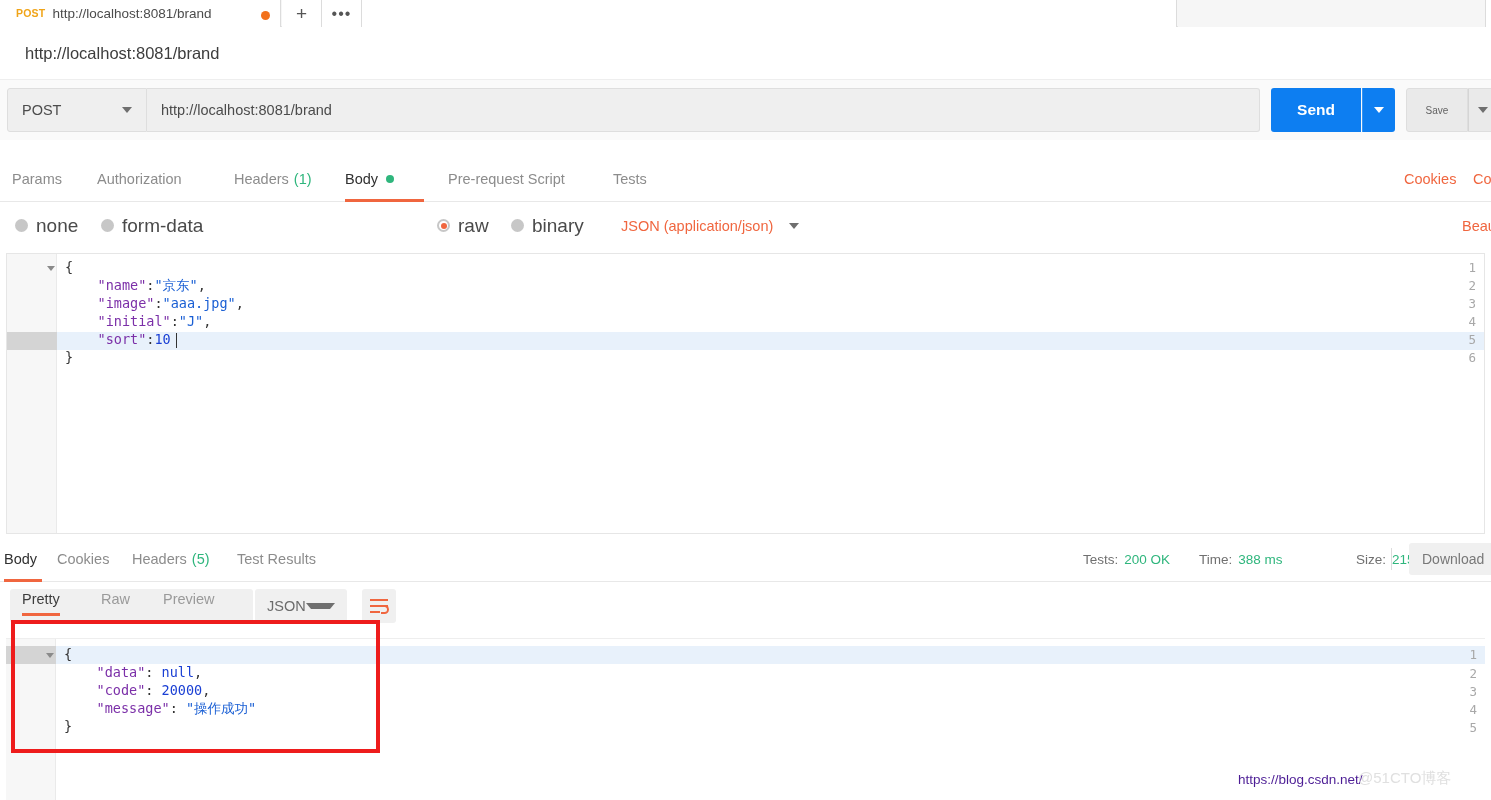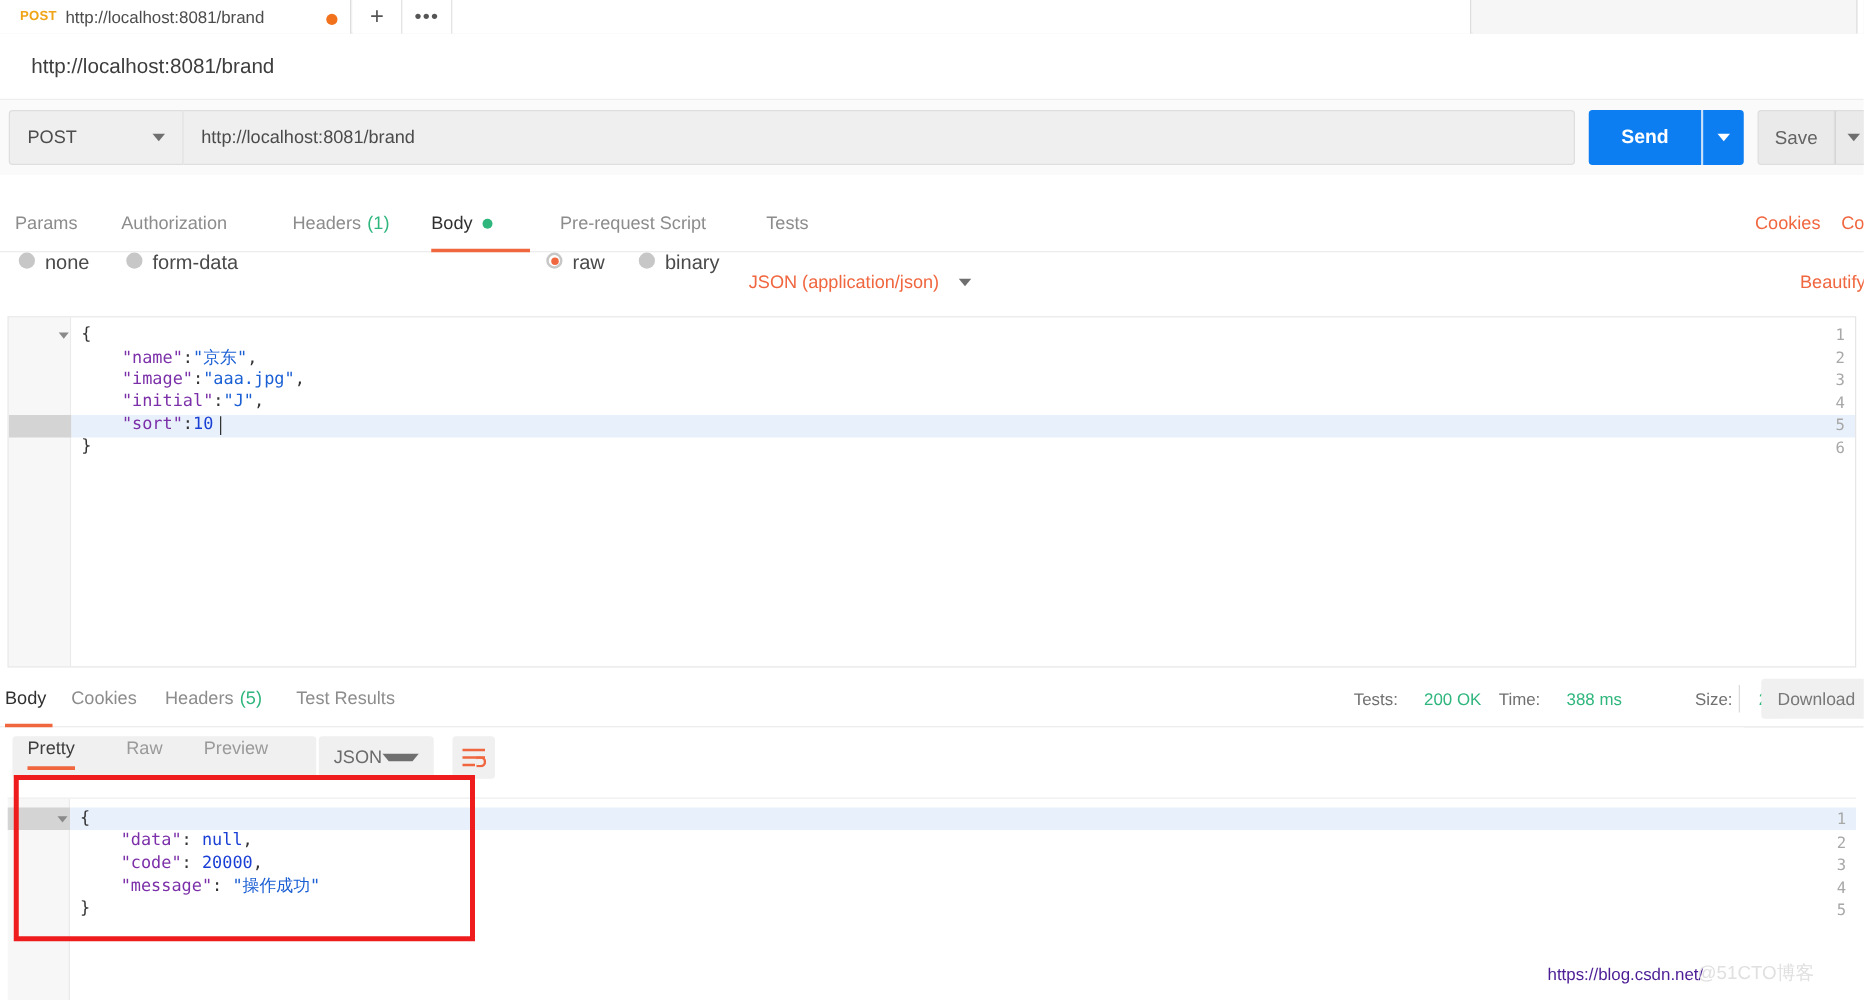--- a/index.html
+++ b/index.html
@@ -152,21 +152,21 @@
     border-right: 5px solid transparent;
     border-top: 6px solid #fff;
   }
   .save-btn {
     position: absolute; left: 1406px; top: 8px;
     width: 62px; height: 44px;
     background: #eaeaea;
     border: 1px solid #dedede;
     border-radius: 3px 0 0 3px;
     display: flex; align-items: center; justify-content: center;
-    color: #636363; font-size: 15px;
+    color: #636363; font-size: 10px;
   }
   .save-caret {
     position: absolute; left: 1468px; top: 8px;
     width: 30px; height: 44px;
     background: #eaeaea;
     border: 1px solid #dedede;
     border-left: 1px solid #d5d5d5;
     border-radius: 0 3px 3px 0;
     display: flex; align-items: center; justify-content: center;
   }
@@ -209,22 +209,22 @@
   }
 
   
   .bodytype {
     position: absolute; left: 0; top: 202px;
     width: 1491px; height: 47px;
     background: #fff;
   }
   .radio-item {
     position: absolute; top: 0; height: 47px;
-    display: flex; 
-    font-size: 16px; color: #4a4a4a;
+    display: flex; align-items: center;
+    font-size: 19px; color: #4a4a4a;
     white-space: nowrap;
   }
   .radio-dot {
     width: 13px; height: 13px; border-radius: 50%;
     background: #c7c7c7; margin-right: 8px;
     flex: none;
   }
   .radio-dot.sel {
     background: #fff;
     border: 2px solid #c7c7c7;
@@ -234,20 +234,21 @@
     content: "";
     position: absolute; left: 1.5px; top: 1.5px;
     width: 6px; height: 6px; border-radius: 50%;
     background: #f0663f;
   }
   .json-type {
     position: absolute; top: 0; height: 47px;
     display: flex; align-items: center;
     font-size: 14.5px; color: #f0663f;
     white-space: nowrap;
+    margin-left: 22px;
   }
   .json-type .caret-dn { border-top-color: #6f6f6f; margin-left: 16px; }
 
   
   .req-editor {
     position: absolute; left: 6px; top: 253px;
     width: 1479px; height: 281px;
     background: #fff;
     border: 1px solid #e6e6e6;
     overflow: hidden;
@@ -303,21 +304,21 @@
     width: 1491px; height: 46px;
     background: #fff;
     border-bottom: 1px solid #e8e8e8;
   }
   .status-line {
     position: absolute; top: 0; height: 46px;
     display: flex; align-items: center;
     font-size: 13.5px; color: #707070;
     white-space: nowrap;
   }
-  .stat-val { color: #2fb67d; margin-left: 21px; }
+  .stat-val { color: #2fb67d; margin-left: 6px; }
   .vsep {
     position: absolute; top: 12px;
     width: 1px; height: 22px; background: #dcdcdc;
   }
   .download-btn {
     position: absolute; top: 7px;
     height: 32px;
     background: #f0f0f0;
     border-radius: 3px;
     display: flex; align-items: center;

